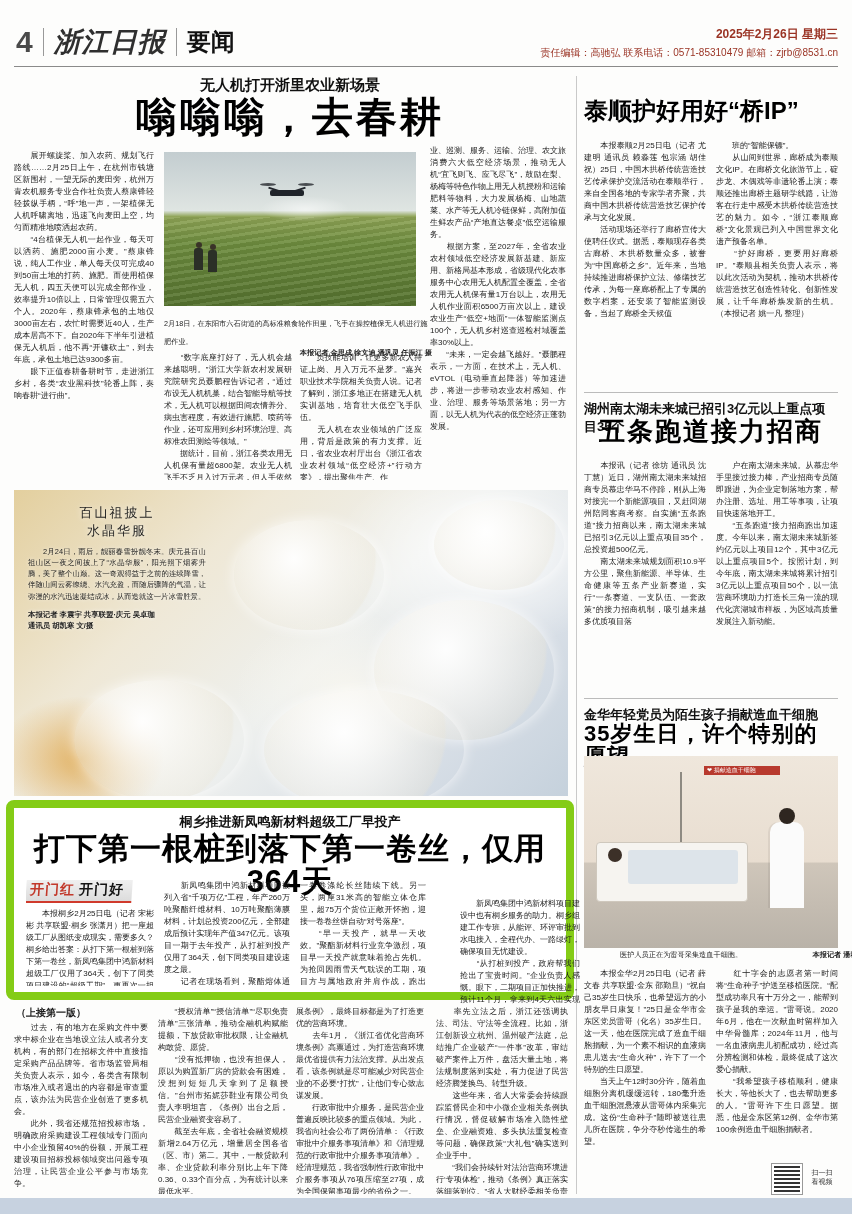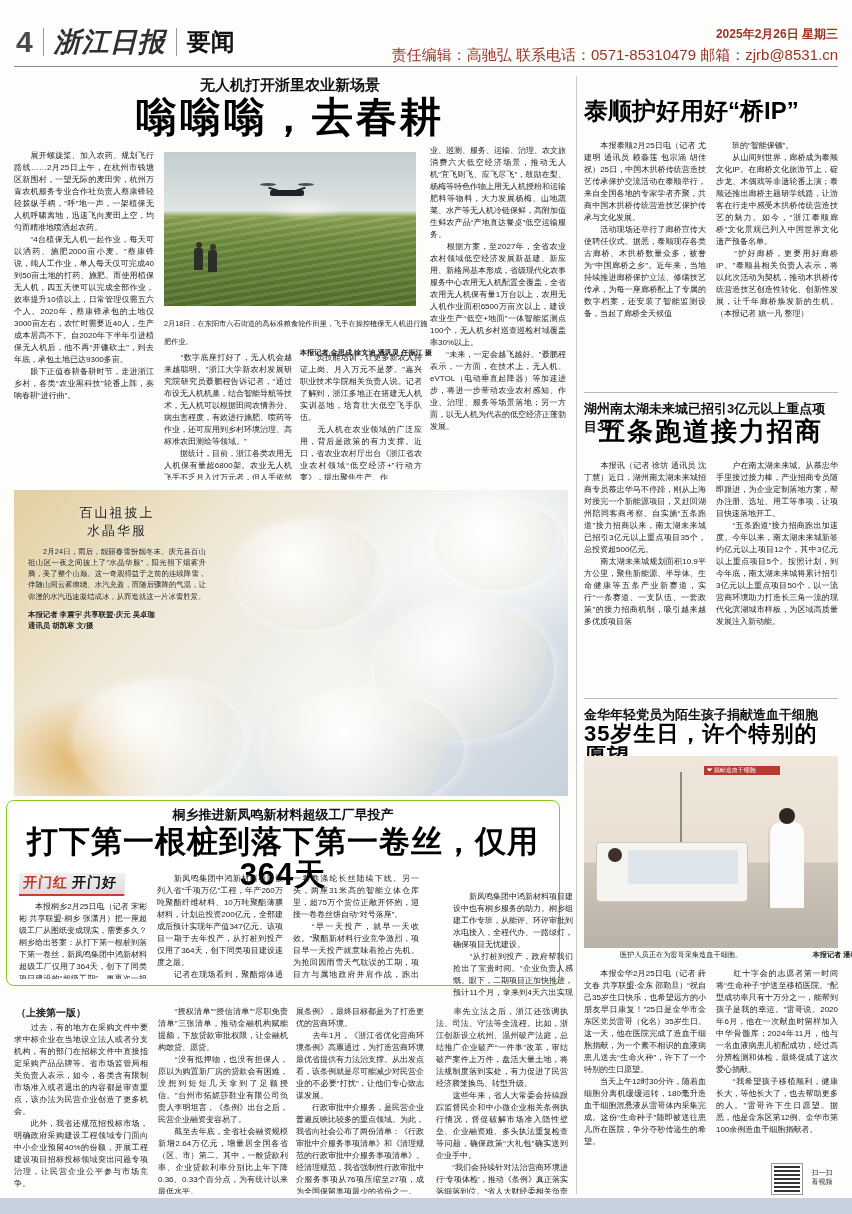--- a/index.html
+++ b/index.html
@@ -6,21 +6,21 @@
   #page{position:relative;width:852px;height:1214px;background:#fdfdfc;margin:0 auto;overflow:hidden;
         font-family:"Liberation Sans","DejaVu Sans",sans-serif;color:#1b1b1b;}
   .abs{position:absolute;}
   
   .pagenum{font-size:30px;font-weight:700;color:#4a4a4a;}
   .masthead{font-family:"Liberation Serif","DejaVu Serif",serif;font-style:italic;font-weight:900;font-size:27px;color:#2f2f2f;letter-spacing:1px;}
   .section{font-size:24px;font-weight:900;color:#111;}
   .hdiv{width:1px;background:#999;}
   .hdr-right{text-align:right;color:#9a3324;}
   .hdr-date{font-size:12px;font-weight:700;}
-  .hdr-editor{font-size:15px;margin-top:3px;}
+  .hdr-editor{font-size:10px;margin-top:3px;}
   .rule{background:#8a8a8a;}
   
   .kicker{font-weight:700;color:#111;text-align:center;}
   .headline{font-weight:900;color:#000;text-align:center;line-height:1.05;}
   .col{font-size:8px;line-height:1.5;text-align:justify;color:#1c1c1c;white-space:pre-line;overflow:hidden;}
   .cap{font-size:7.2px;line-height:1.45;color:#222;text-align:justify;}
   .credit{font-size:7.2px;font-weight:700;text-align:right;color:#222;}
   
   .photo{overflow:hidden;}
   .drone-photo{background:linear-gradient(#c3cdd0 0%,#dfe5e2 38%,#8fa456 42%,#6d8c3e 60%,#55722f 100%);}
@@ -44,21 +44,21 @@
   .frost-cap{font-size:7.4px;line-height:1.5;text-align:justify;margin-top:7px;white-space:pre-line;text-shadow:0 0 4px rgba(255,255,255,.8);}
   .hosp-photo{background:linear-gradient(#efe7dc 0%,#e8ddd0 55%,#cfc6ba 56%,#b9b2a8 100%);}
   .hosp-banner{position:absolute;background:#b83a2e;color:#fff;font-size:6px;line-height:1.2;padding:1px 3px;}
   .hosp-bed{position:absolute;background:#f6f4f0;border:1px solid #cfc8bd;border-radius:4px;}
   .hosp-blanket{position:absolute;background:#dde4ea;border-radius:3px;}
   .hosp-head{position:absolute;width:14px;height:14px;border-radius:50%;background:#3c3028;}
   .nurse{position:absolute;width:34px;height:86px;background:#fbfbfb;border-radius:10px 10px 0 0;box-shadow:-2px 0 0 rgba(0,0,0,.06);}
   .nurse:before{content:"";position:absolute;top:-14px;left:9px;width:16px;height:16px;border-radius:50%;background:#2e2620;}
   .iv-pole{position:absolute;width:2px;background:#8e8a82;}
   
-  .redbox{border:1px solid #84cc16;border-radius:8px;background:#fff;}
+  .redbox{border:8px solid #84cc16;border-radius:8px;background:#fff;}
   .badge{display:inline-block;background:linear-gradient(#f0f0f0,#dcdcdc);padding:1px 8px 2px 4px;border-bottom:2px solid #d03a2c;
          font-size:14px;font-weight:900;letter-spacing:1px;transform:skewX(-4deg);}
   .badge .b-red{color:#c2392b;} .badge .b-black{color:#141414;margin-left:4px;}
   .contmark{font-size:10px;font-weight:700;}
   .vline{width:1px;background:#c9c9c9;}
   .hline{height:1px;background:#bbb;}
   .qr{position:absolute;width:26px;height:26px;background:
       repeating-linear-gradient(0deg,#333 0 2px,#fff 2px 4px),
       repeating-linear-gradient(90deg,#333 0 2px,rgba(255,255,255,.6) 2px 4px);
       border:2px solid #fff;outline:1px solid #999;}

